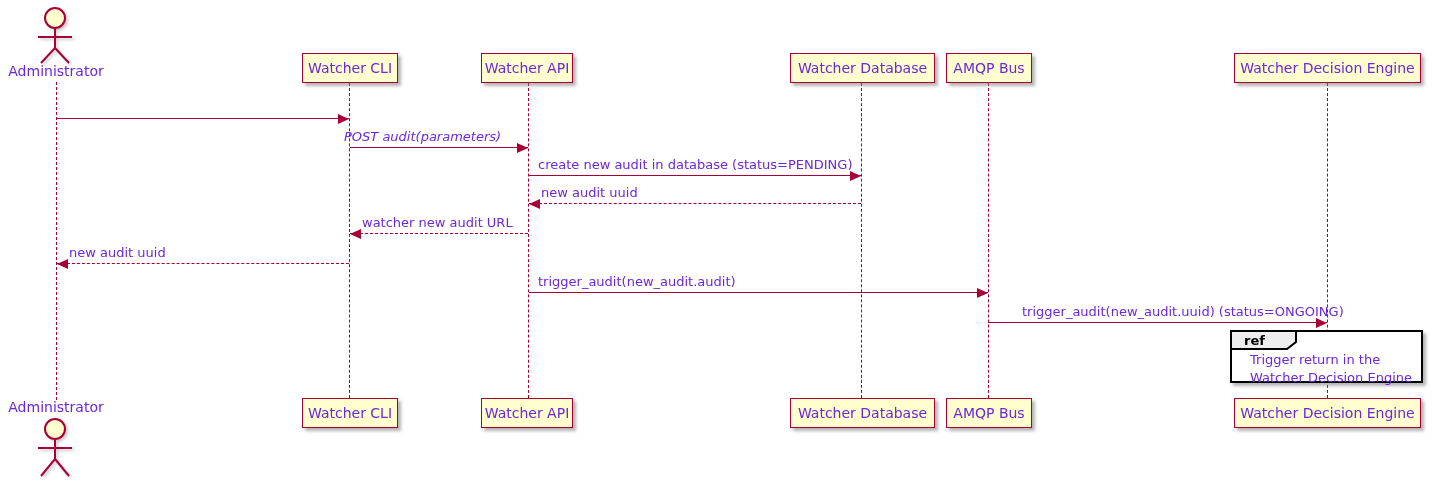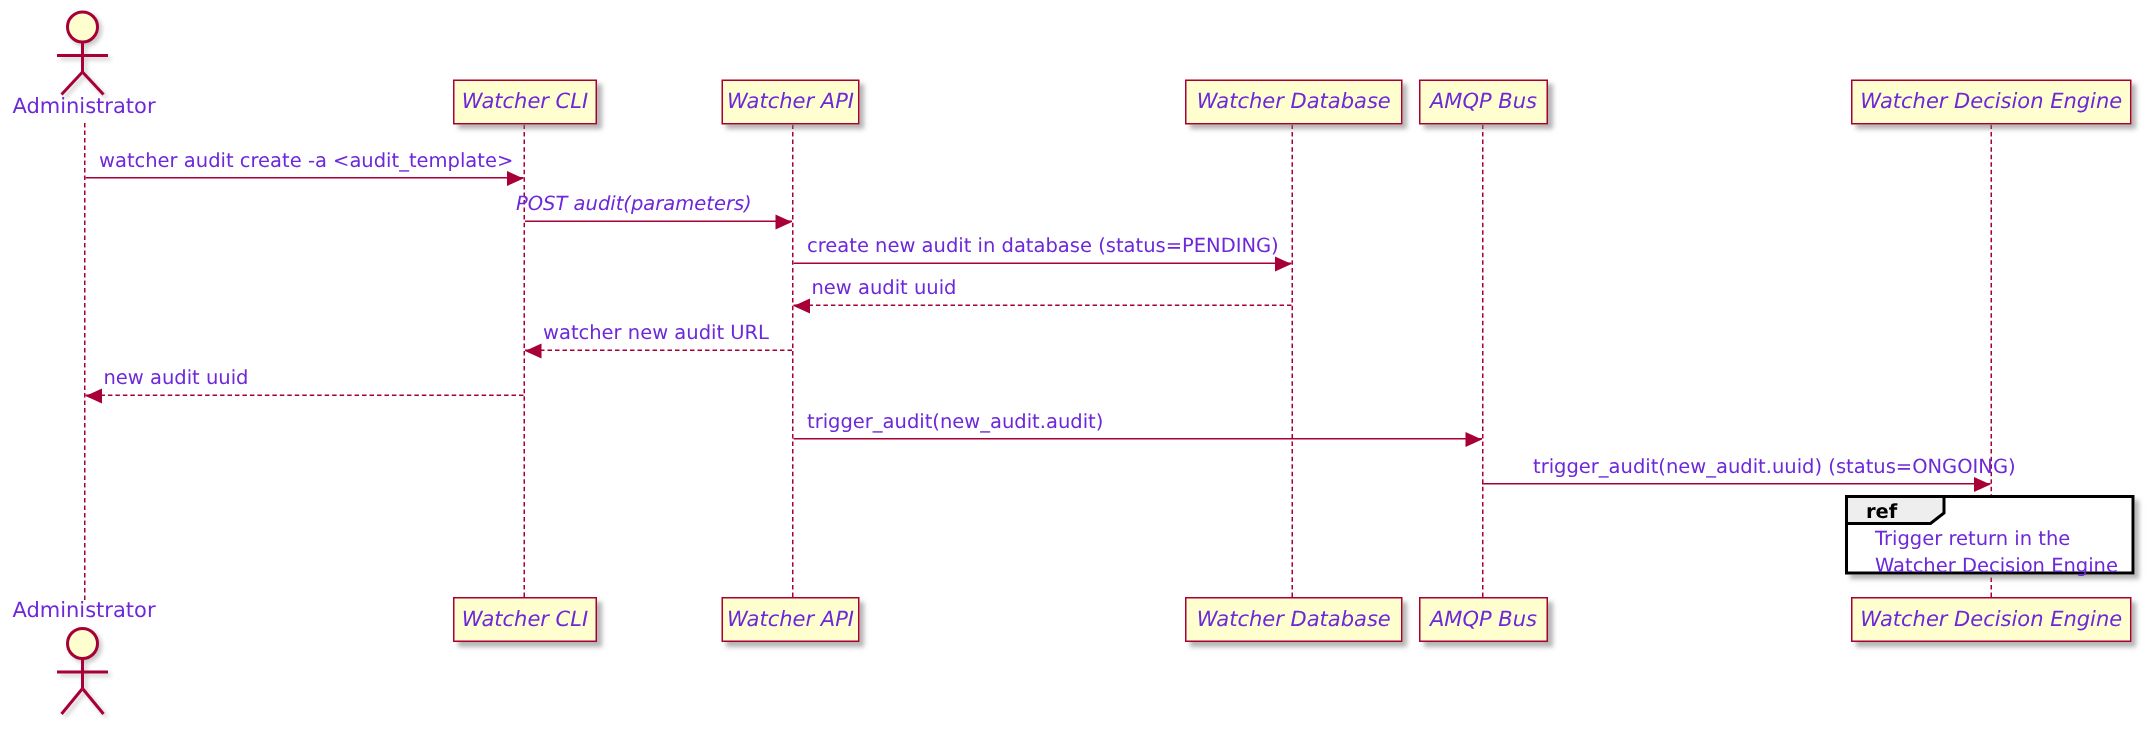--- a/index.html
+++ b/index.html
@@ -9,21 +9,20 @@
   }
   .lifeline{
     position:absolute; width:0; border-left:1px dashed #A80036; z-index:1;
   }
   .pbox{
     position:absolute; height:30px; background:#FEFECE;
     border:1.8px solid #A80036; box-sizing:border-box;
     display:flex; align-items:center; justify-content:center;
     font-size:14px; white-space:nowrap; z-index:5;
     box-shadow:3px 3px 3px rgba(120,120,120,0.55);
-    font-style:italic;
   }
   .actor-label{
     position:absolute; font-size:14px; text-align:center; white-space:nowrap; z-index:5;
   }
   .actor-svg{ position:absolute; z-index:5; filter:drop-shadow(2.5px 2.5px 1.5px #c9c9c9); }
   .msg-line{ position:absolute; height:0; border-top:1px solid #A80036; z-index:3; }
   .msg-line.dashed{ border-top-style:dashed; }
   .arrowhead{ position:absolute; width:0; height:0; z-index:4; }
   .arrowhead.right{ border-left:11px solid #A80036; border-top:5px solid transparent; border-bottom:5px solid transparent; }
   .arrowhead.left{ border-right:11px solid #A80036; border-top:5px solid transparent; border-bottom:5px solid transparent; }
@@ -57,21 +56,20 @@
     <line x1="30" y1="42" x2="44" y2="57" stroke="#A80036" stroke-width="2"></line>
   </svg>
   <div class="actor-label" style="left:6px; top:63px; width:100px;">Administrator</div>
 
   <div class="pbox" style="left:302px; top:53px; width:96px;">Watcher CLI</div>
   <div class="pbox" style="left:481px; top:53px; width:92px;">Watcher API</div>
   <div class="pbox" style="left:790px; top:53px; width:145px;">Watcher Database</div>
   <div class="pbox" style="left:946px; top:53px; width:86px;">AMQP Bus</div>
   <div class="pbox" style="left:1234px; top:53px; width:187px;">Watcher Decision Engine</div>
 
-  <div class="msg-label" style="left:66px; top:100px;">watcher audit create -a &lt;audit_template&gt;</div>
   <div class="msg-line" style="left:57px; top:118px; width:292px;"></div>
   <div class="arrowhead right" style="left:338px; top:114px;"></div>
 
   <div class="msg-label" style="left:344px; top:129px;font-style:italic;">POST audit(parameters)</div>
   <div class="msg-line" style="left:350px; top:147px; width:178px;"></div>
   <div class="arrowhead right" style="left:517px; top:143px;"></div>
 
   <div class="msg-label" style="left:538px; top:157px;">create new audit in database (status=PENDING)</div>
   <div class="msg-line" style="left:529px; top:175px; width:332px;"></div>
   <div class="arrowhead right" style="left:850px; top:171px;"></div>

